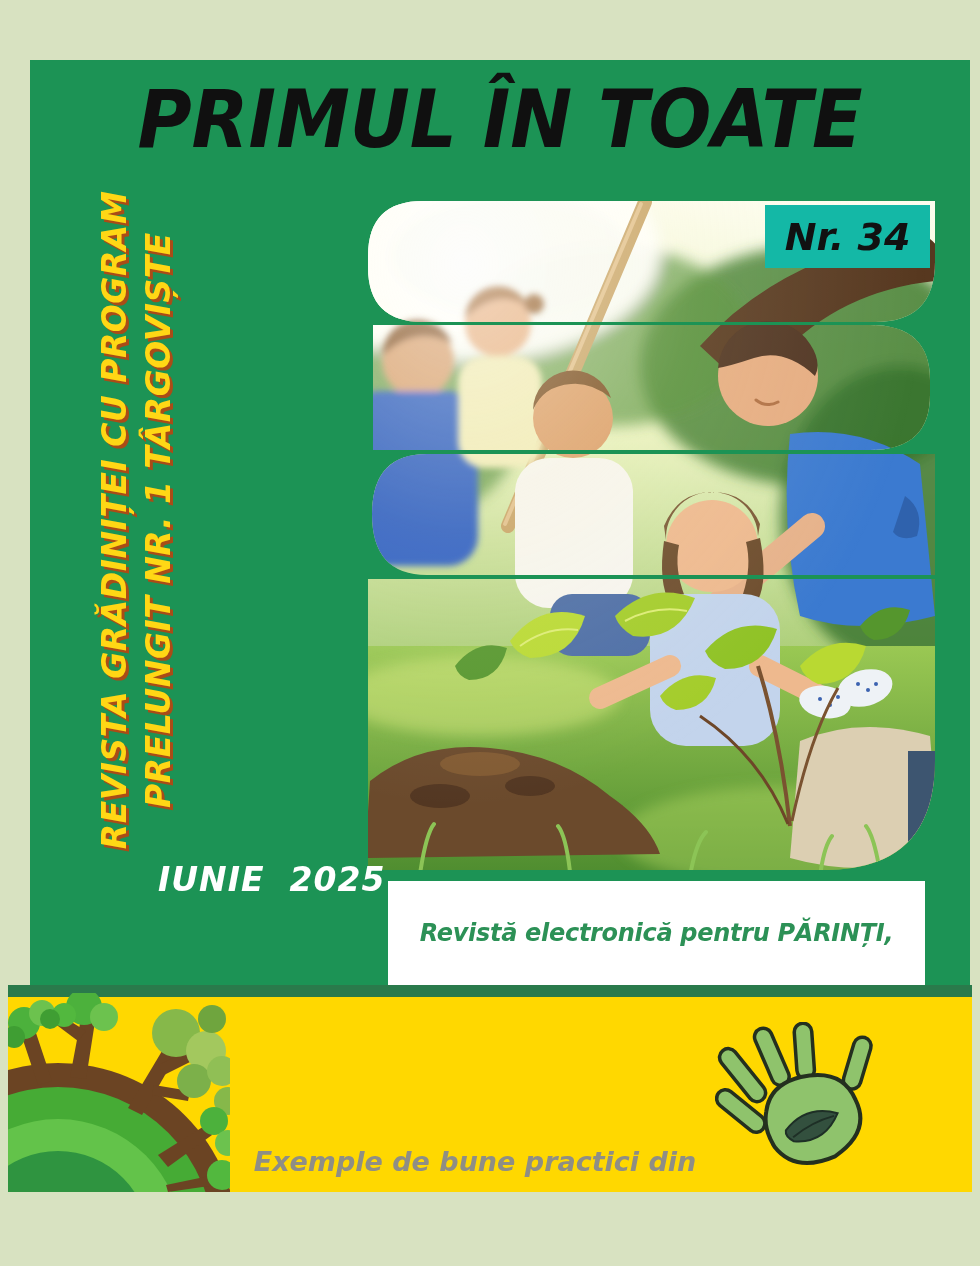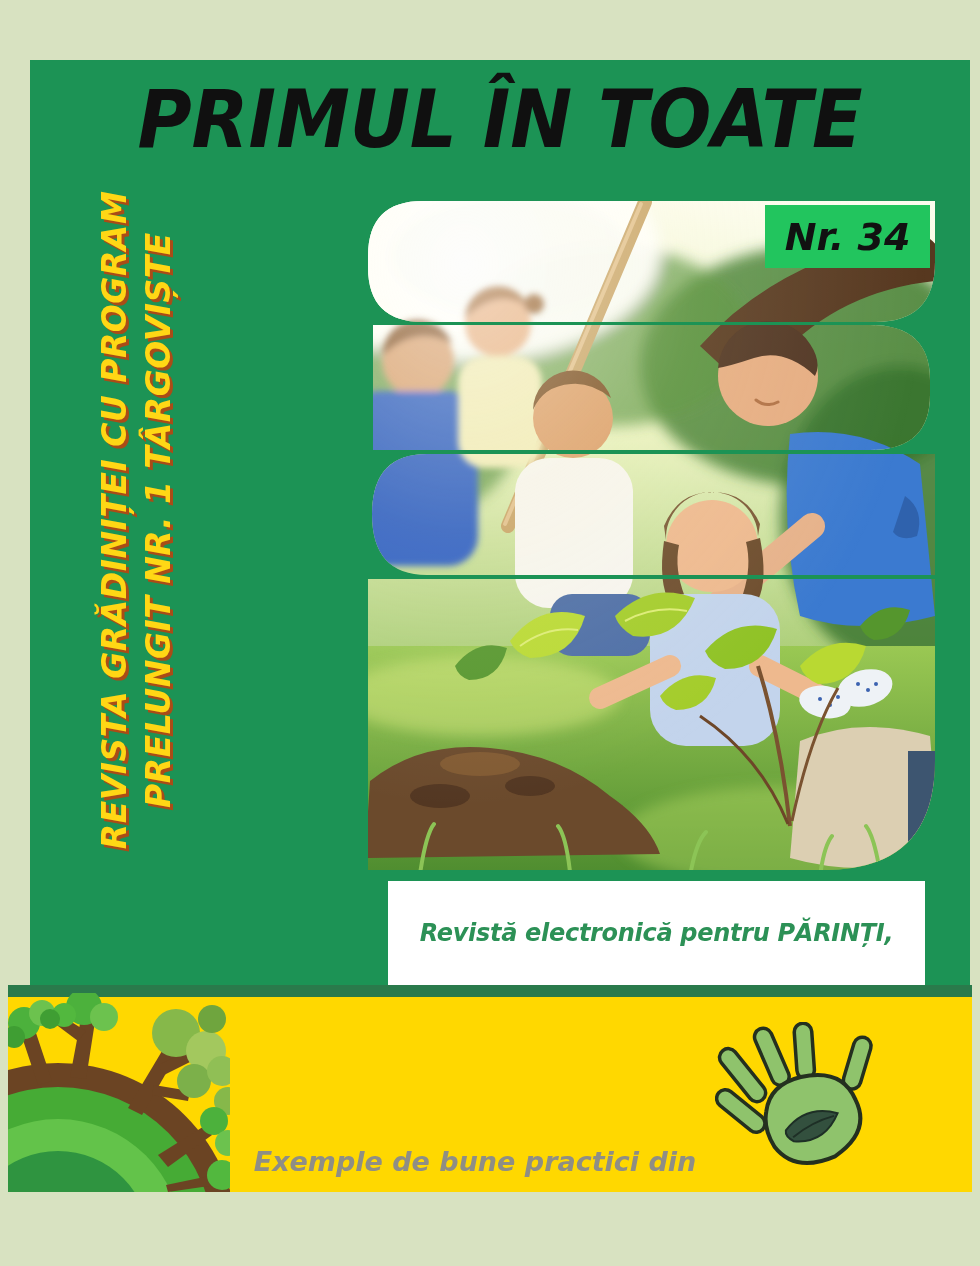--- a/index.html
+++ b/index.html
@@ -17,21 +17,21 @@
   .side-inner{
     position:absolute;left:50%;top:50%;
     transform:translate(-50%,-50%) rotate(-90deg);
     width:660px;text-align:center;
     font-size:33px;font-weight:bold;font-style:italic;color:#ffd715;
     text-shadow:-3px 3px 0 rgba(178,72,20,.95);
     line-height:44px;letter-spacing:.5px;white-space:nowrap;
   }
   .photo-wrap{position:absolute;left:360px;top:196px;width:580px;height:680px;}
   .issue-badge{
-    position:absolute;left:765px;top:205px;width:165px;height:63px;background:#22c55e;
+    position:absolute;left:765px;top:205px;width:165px;height:63px;background:#14b8a6;
     display:flex;align-items:center;justify-content:center;
     font-size:38px;font-weight:bold;font-style:italic;color:#111;white-space:pre;
   }
   .date-month{
     position:absolute;left:158px;top:860px;
     font-size:33px;font-weight:bold;font-style:italic;color:#ffffff;
     letter-spacing:1px;white-space:pre;
   }
   .school-year{
     position:absolute;left:158px;top:918px;
@@ -200,20 +200,21 @@
         </g>
         <rect x="0" y="0" width="580" height="680" fill="url(#glowG)" opacity="0.5"></rect>
       </g>
     </svg>
   </div>
 
   <div class="issue-badge">
     <span>Nr. 34</span>
   </div>
 
+  <div class="date-month">IUNIE  2025</div>
 
   <div class="school-year">
     <div>AN ȘCOLAR</div>
     <div>2024-2025</div>
   </div>
 
   <div class="subtitle-box">
     <div class="subtitle-line">Revistă electronică pentru PĂRINȚI,</div>
   </div>
 

